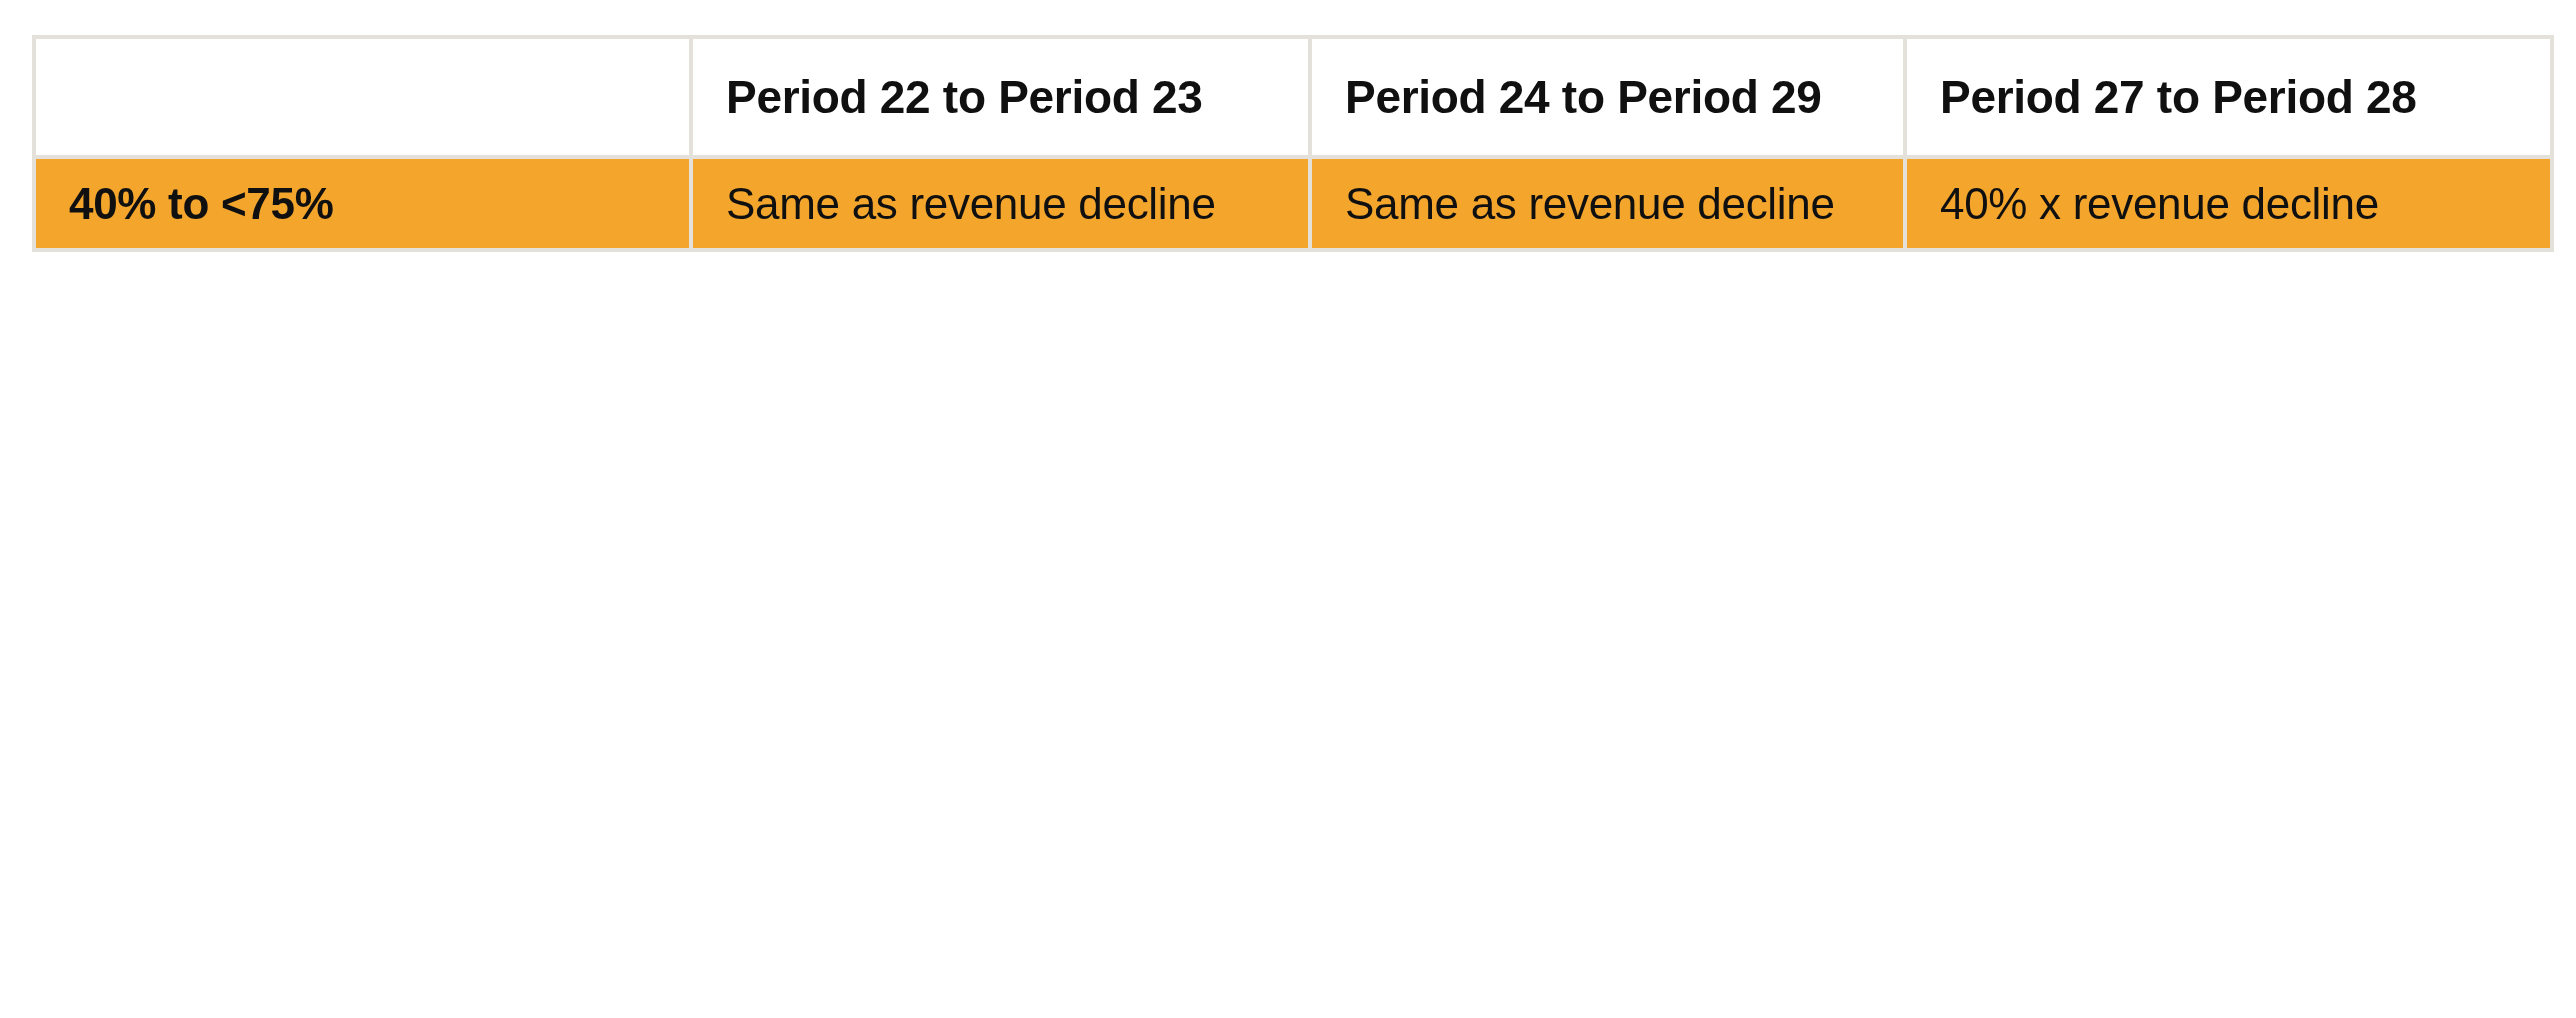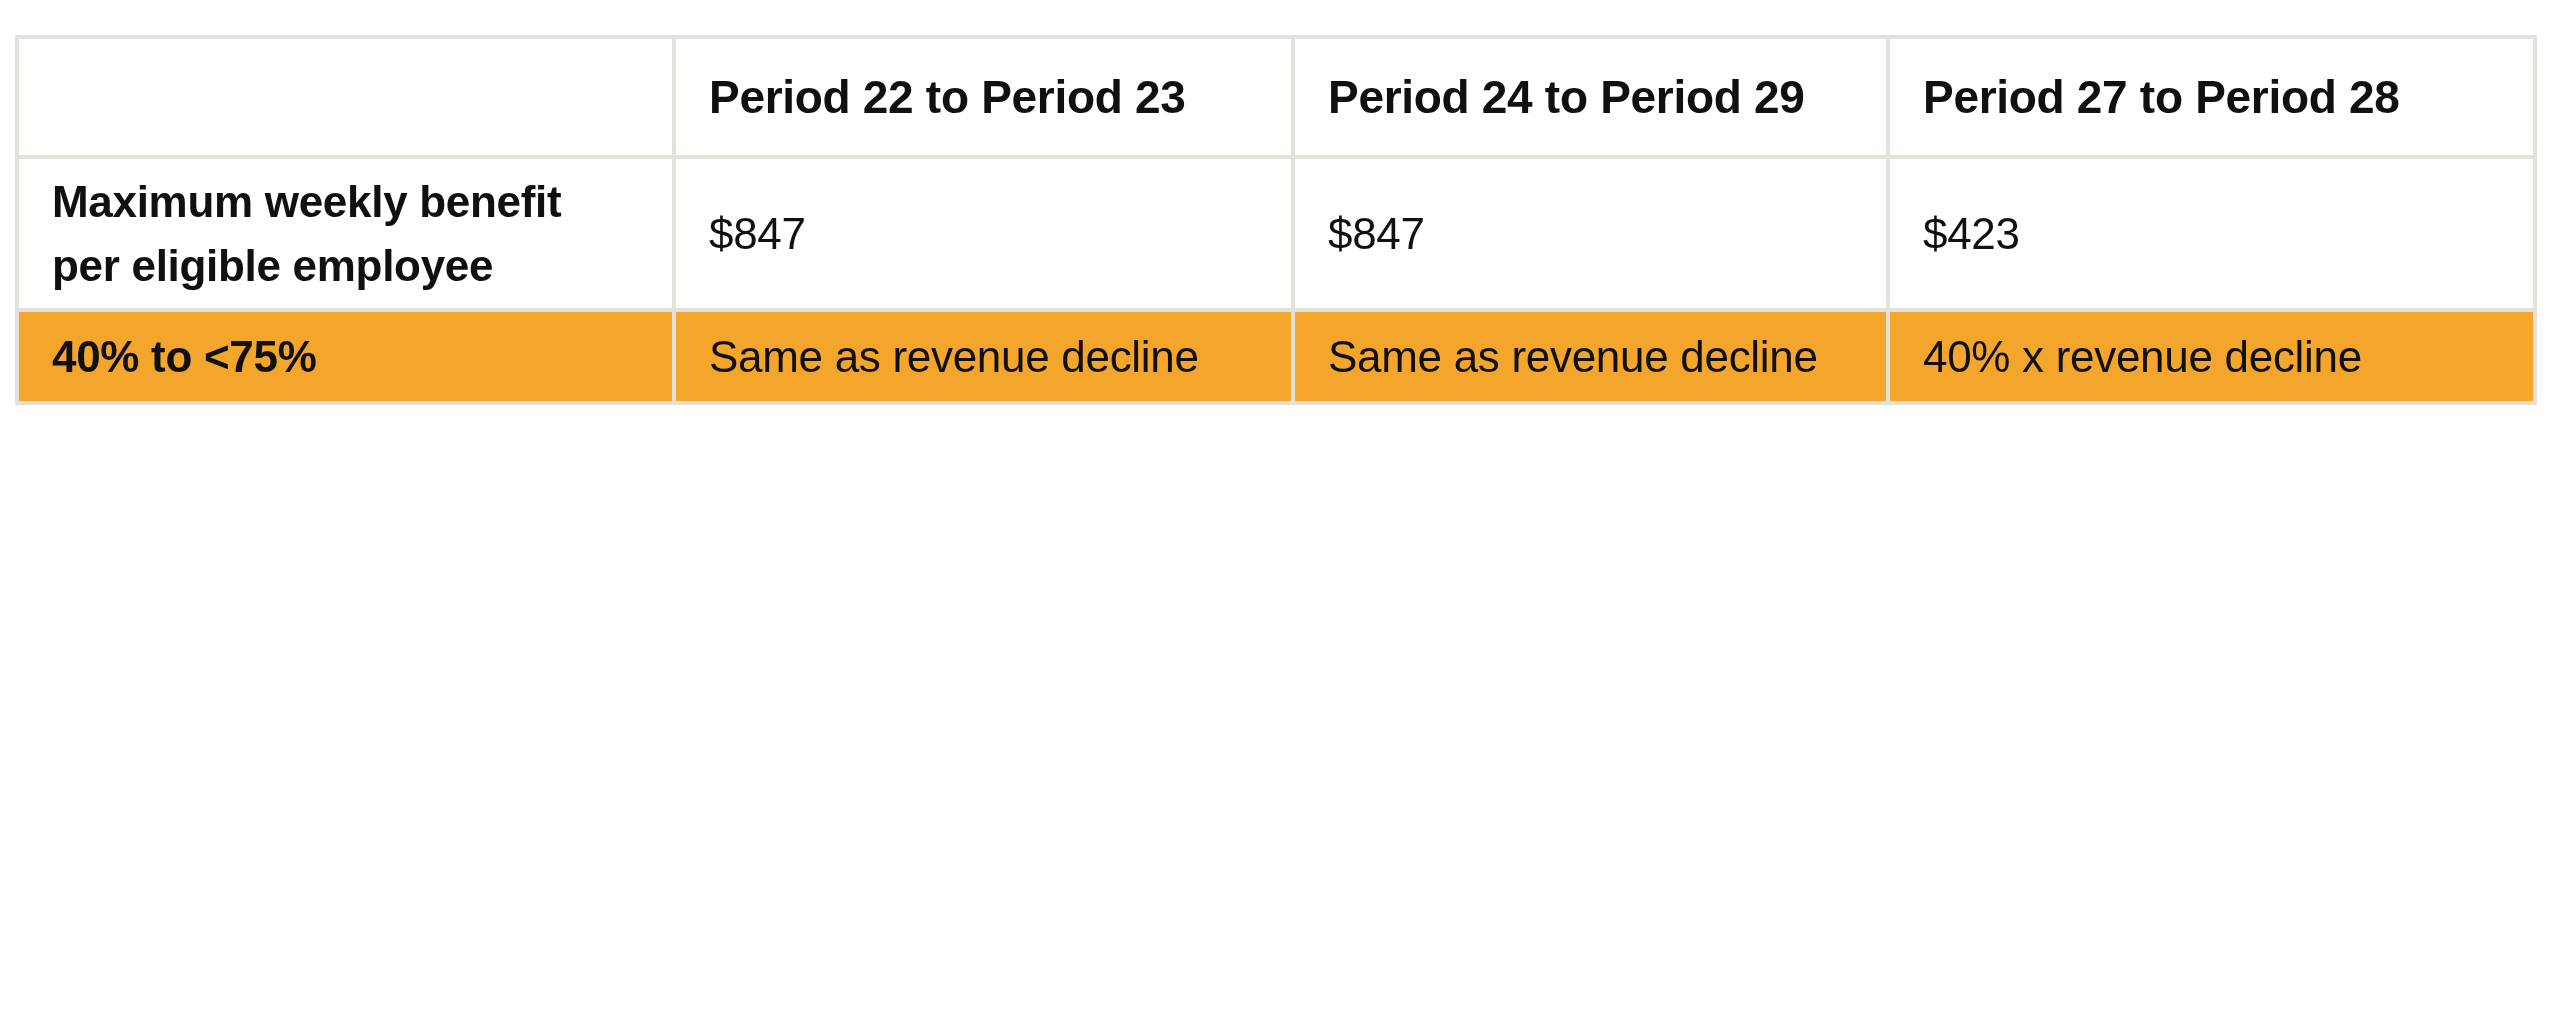--- a/index.html
+++ b/index.html
@@ -6,21 +6,21 @@
     margin: 0;
     padding: 0;
     width: 2576px;
     height: 1018px;
     background: #ffffff;
     font-family: "Liberation Sans", sans-serif;
     overflow: hidden;
   }
   .benefit-table {
     position: absolute;
-    left: 15px;
+    left: 32px;
     top: 35px;
     width: 2517px;
     border-collapse: collapse;
     table-layout: fixed;
   }
   .benefit-table th,
   .benefit-table td {
     border: 4.8px solid #e4e1db;
     padding: 5.8px 39px 5.8px 33px;
     font-size: 44px;
@@ -69,27 +69,20 @@
   </colgroup>
   <thead>
     <tr class="r-header row-white">
       <th></th>
       <th>Period 22 to Period 23</th>
       <th>Period 24 to Period 29</th>
       <th>Period 27 to Period 28</th>
     </tr>
   </thead>
   <tbody>
-    <tr class="r-max row-white">
-      <th scope="row">Maximum weekly benefit
-per eligible employee</th>
-      <td>$847</td>
-      <td>$847</td>
-      <td>$423</td>
-    </tr>
     <tr class="r-40 row-orange">
       <th scope="row">40% to &lt;75%</th>
       <td>Same as revenue decline</td>
       <td>Same as revenue decline</td>
       <td>40% x revenue decline</td>
     </tr>
   </tbody>
 </table>
 
 

